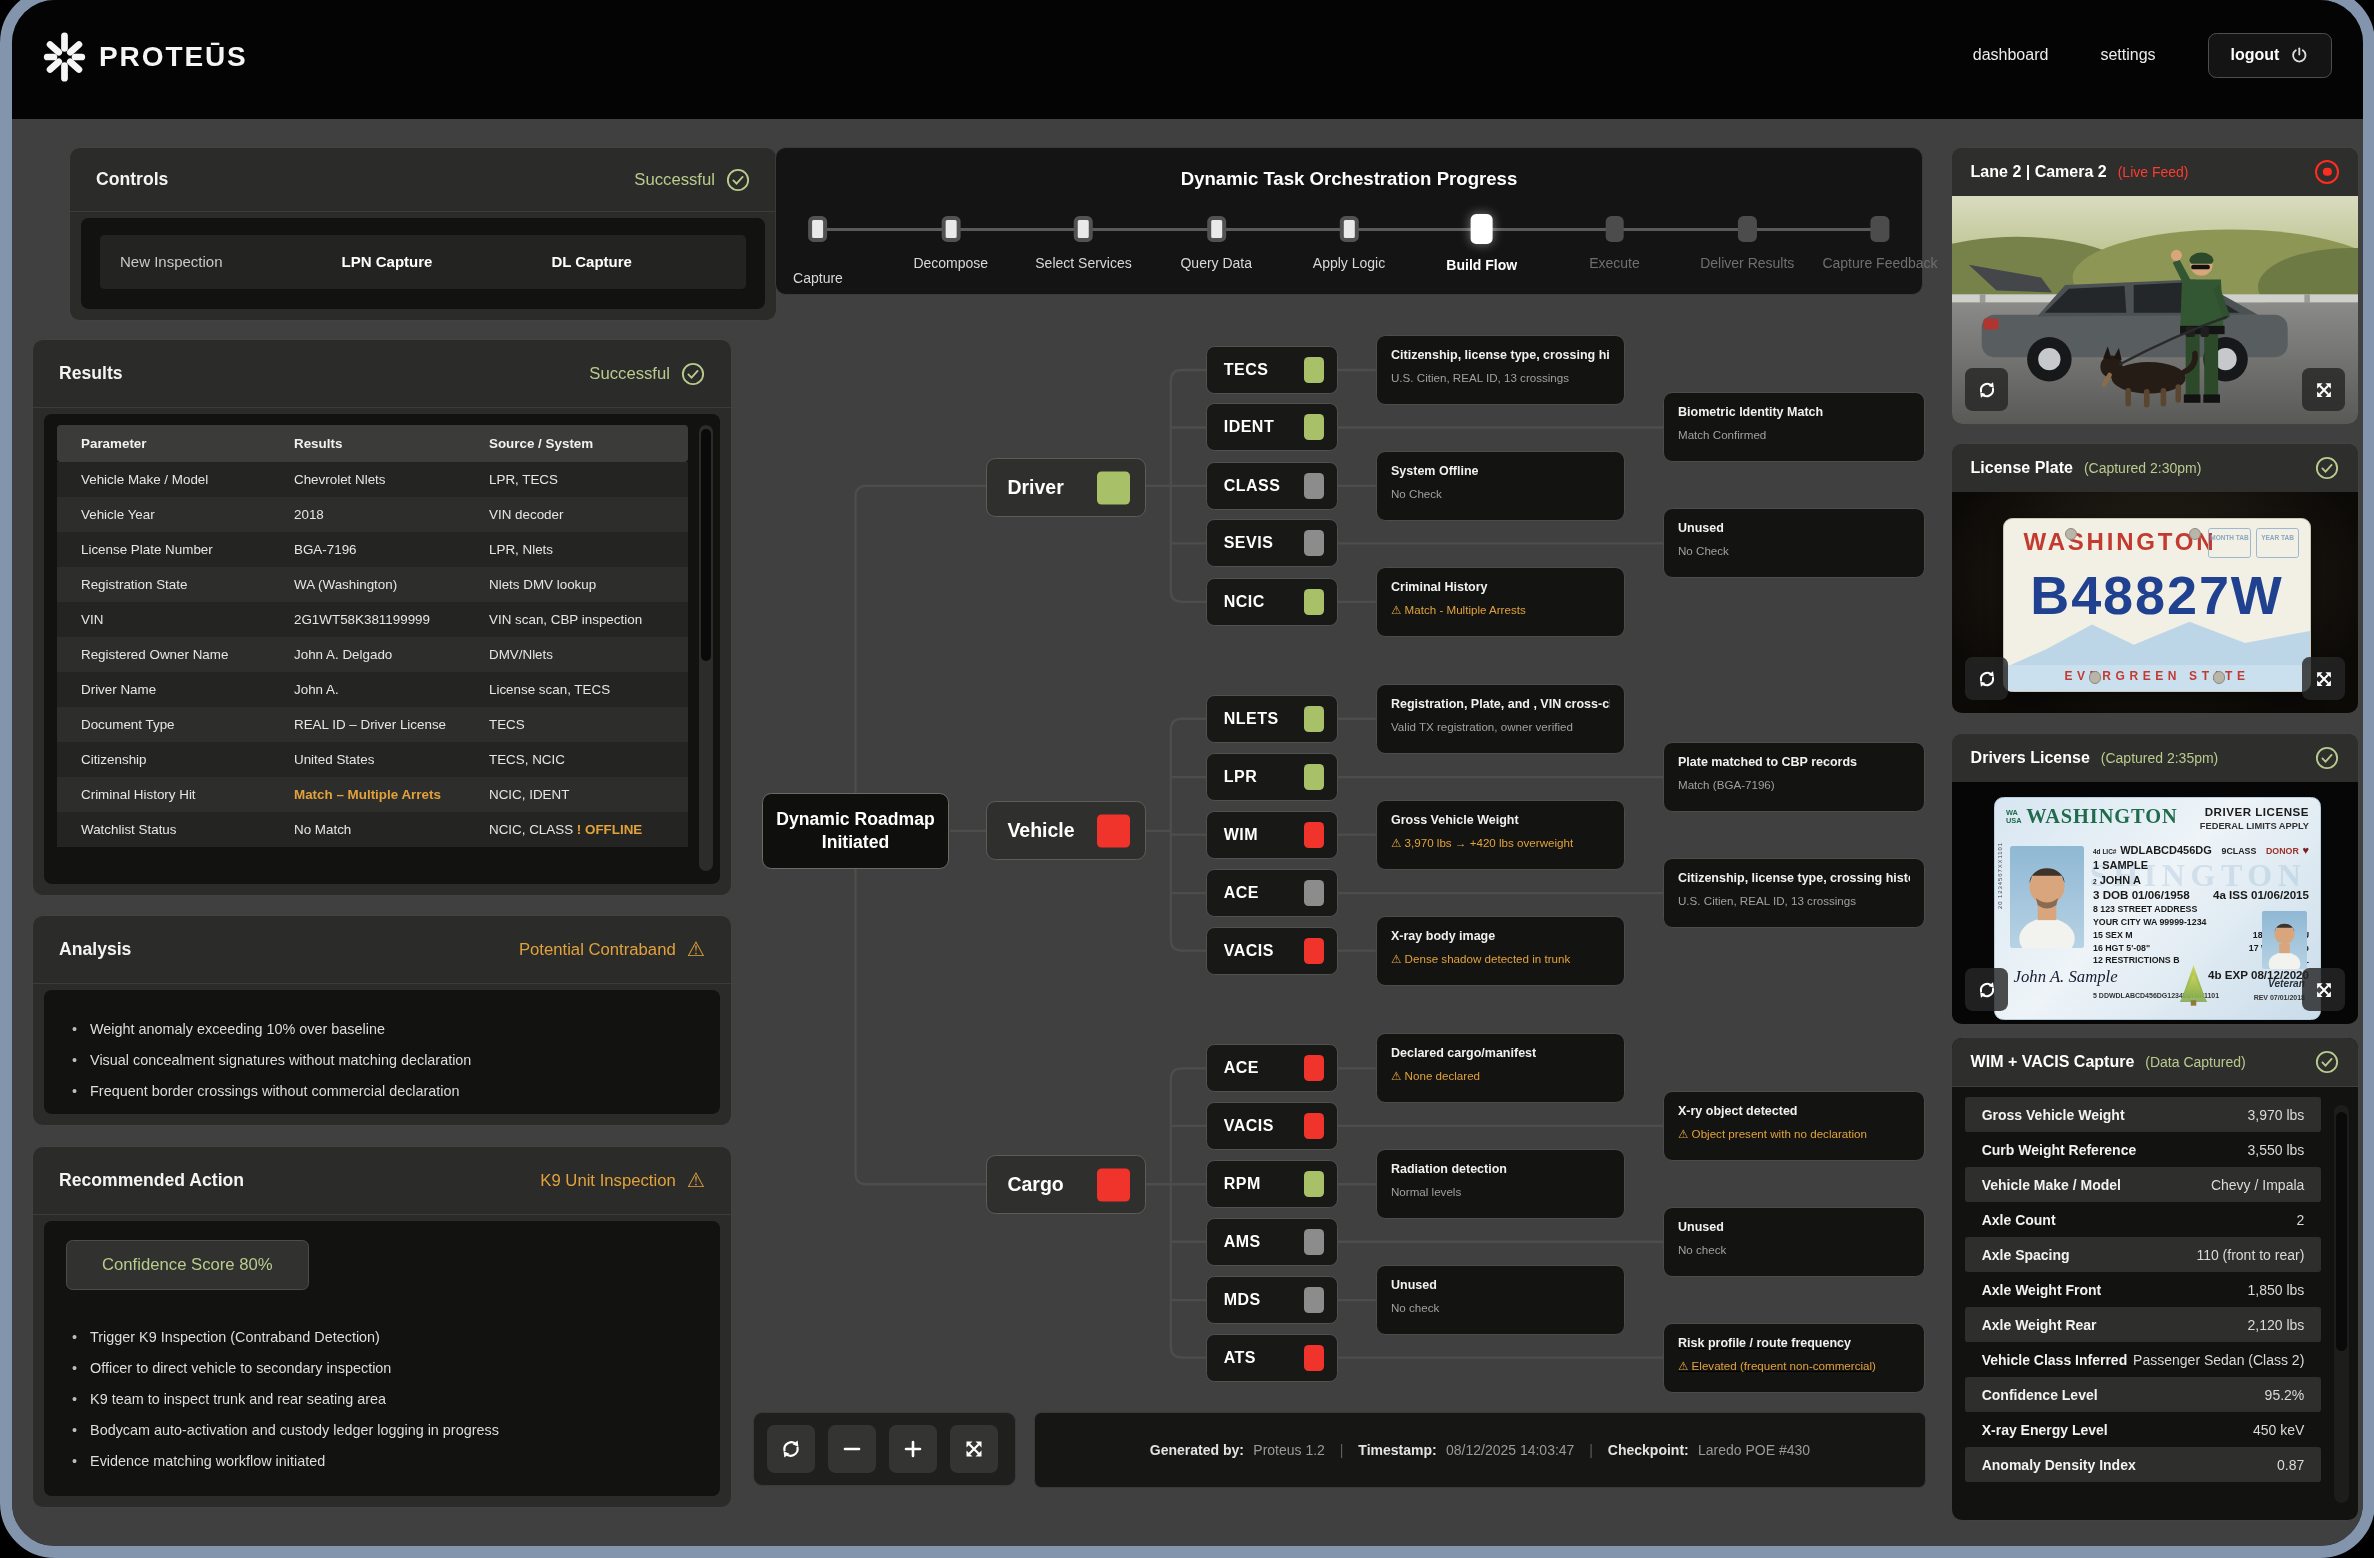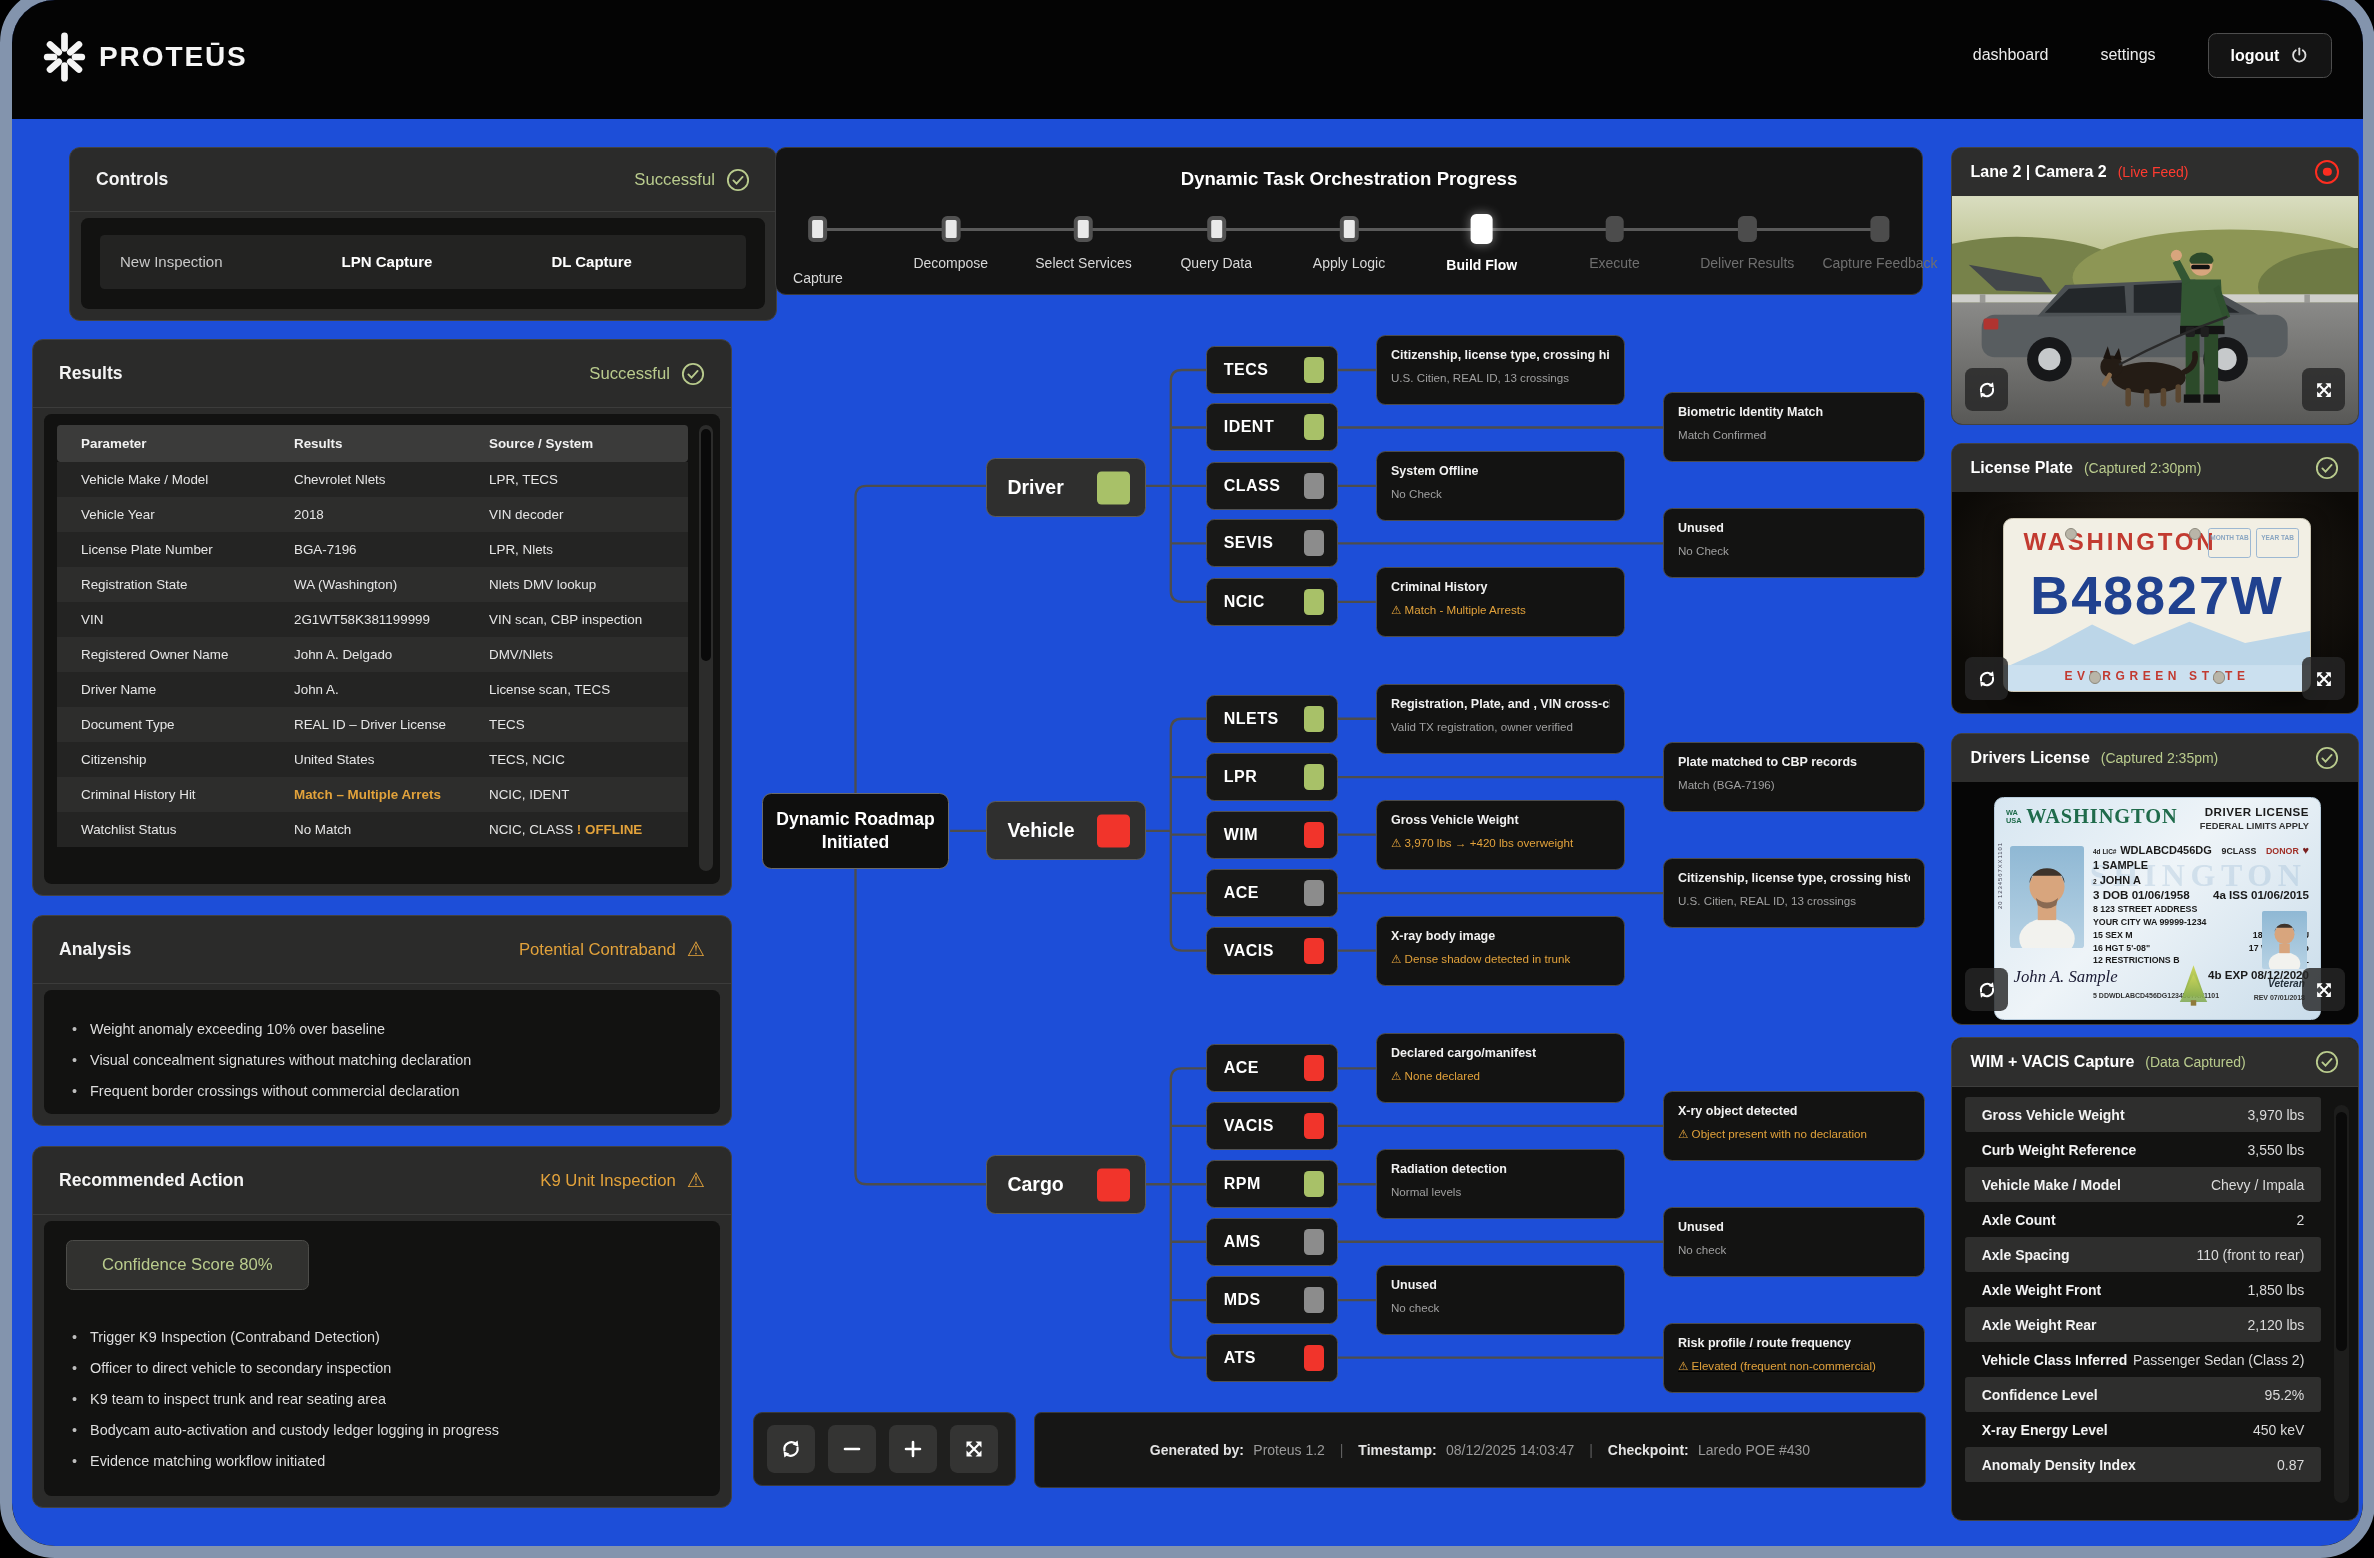--- a/index.html
+++ b/index.html
@@ -1,28 +1,28 @@
 <!DOCTYPE html>
 <html style="font-size:15px"><head>
 <meta charset="utf-8">
 <style>
   html,body{margin:0;padding:0;}
   body{width:2375px;height:1558px;background:#000;position:relative;overflow:hidden;
        font-family:"Liberation Sans",sans-serif;-webkit-font-smoothing:antialiased;}
-  #window{position:absolute;left:12px;top:0;right:12px;bottom:12px;background:#1d4ed8;
+  #window{position:absolute;left:12px;top:0;right:12px;bottom:12px;background:#404040;
           border-radius:43px;outline:12px solid #8394ad;overflow:hidden;}
   #canvas{position:absolute;left:-12px;top:0;width:2375px;height:1558px;}
 
   
   #topbar{position:absolute;left:0;top:0;width:2375px;height:119px;background:#040404;}
   #logo{position:absolute;left:43px;top:32px;display:flex;align-items:center;gap:13px;}
   #logo .wordmark{color:#f5f5f5;font-size:28px;font-weight:800;letter-spacing:1.9px;}
   #nav{position:absolute;right:43px;top:33px;display:flex;align-items:center;gap:52px;}
   .nav-link{color:#ececec;font-size:16px;cursor:pointer;}
-  #logout-btn{display:flex;align-items:flex-end;gap:11px;background:#141414;border:0.9px solid #4e4e4e;
+  #logout-btn{display:flex;align-items:center;gap:11px;background:#141414;border:0.9px solid #4e4e4e;
               border-radius:8.3px;padding:12px 22px;color:#fff;font-size:16px;font-weight:700;cursor:pointer;}
 
   
   .panel{position:absolute;background:#2b2b2a;border:0.9px solid #424241;border-radius:11px;box-sizing:border-box;}
   .panel-head{display:flex;align-items:center;justify-content:space-between;height:67px;
               padding:0 26px;border-bottom:0.9px solid #3c3c3b;}
   .panel-title{font-size:17.6px;font-weight:700;color:#f4f4f4;}
   .status{display:flex;align-items:center;gap:11px;font-size:16.7px;}
   .status.good{color:#b9cb8d;}
   .status.warn{color:#e2a23b;}

